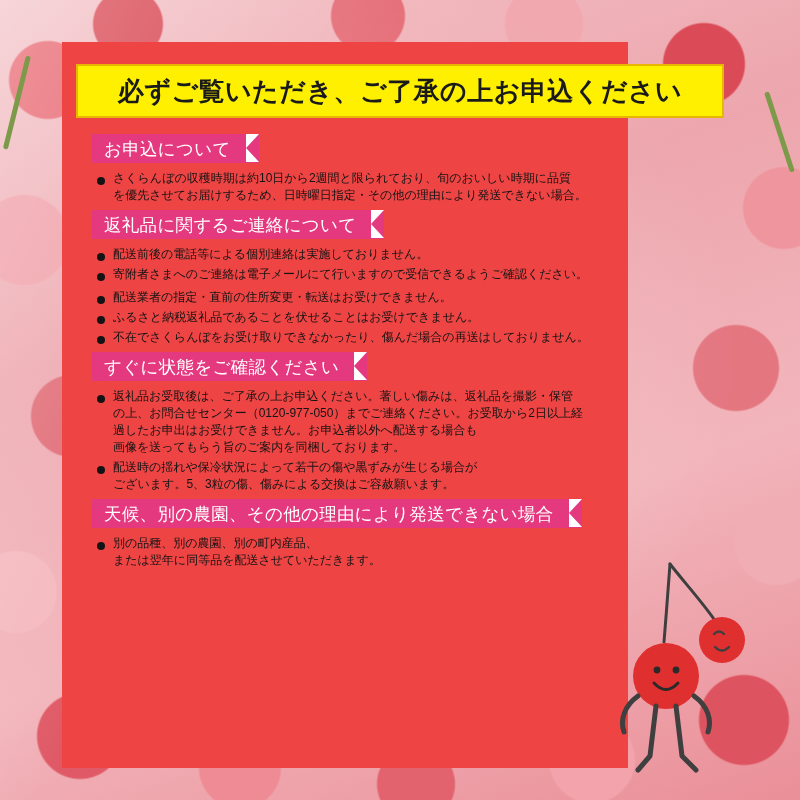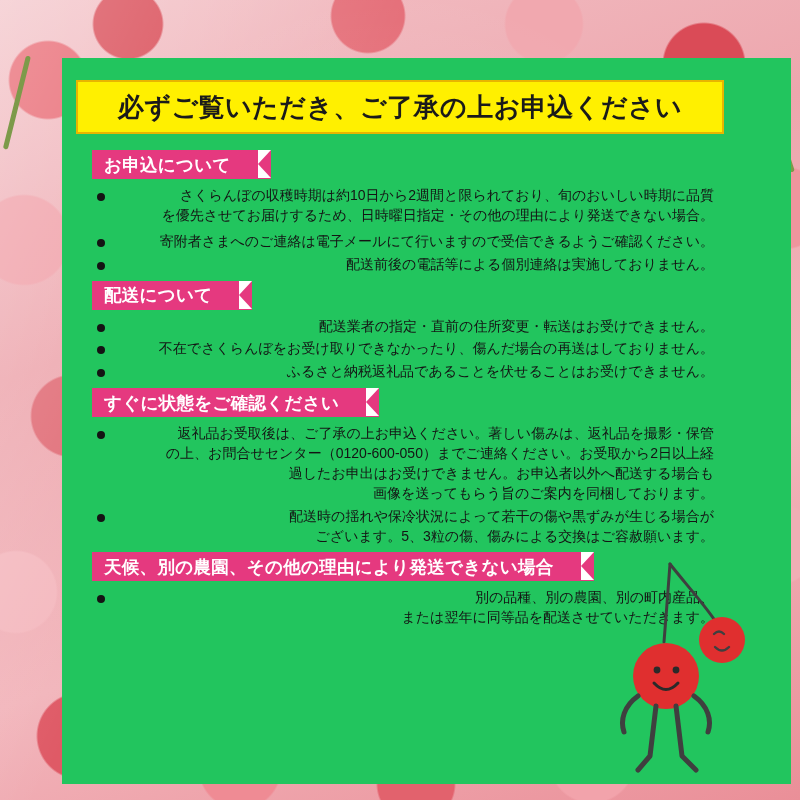--- a/index.html
+++ b/index.html
@@ -55,24 +55,24 @@
     position: absolute;
     background: #7d9a4a;
     border-radius: 3px;
     transform-origin: top center;
   }
 
   
   .card {
     position: absolute;
     left: 62px;
-    top: 58px;
-    width: 729px;
+    top: 42px;
+    width: 566px;
     height: 726px;
-    background: #22c55e;
+    background: #ef4444;
     box-sizing: border-box;
     padding: 0;
   }
 
   
   .title-bar {
     position: absolute;
     left: 14px;
     top: 22px;
     width: 648px;
@@ -104,23 +104,23 @@
   
   .section { margin-bottom: 6px; }
 
   .sec-head {
     display: inline-flex;
     align-items: center;
     position: relative;
     background: #e5397f;
     color: #ffffff;
     font-size: 17.5px;
-    font-weight: bold;
+    font-weight: normal;
     height: 29px;
-    padding: 0 40px 0 12px;
+    padding: 0 28px 0 12px;
     margin-bottom: 7px;
     white-space: nowrap;
     letter-spacing: 0.3px;
   }
   .sec-head::after {
     content: "";
     position: absolute;
     right: 0;
     top: 0;
     width: 0;
@@ -132,24 +132,23 @@
 
   ul.bullets {
     list-style: none;
     margin: 0 0 0 4px;
     padding: 0;
   }
   ul.bullets > li {
     position: relative;
     padding-left: 17px;
     margin-bottom: 3px;
-    font-size: 14px;
+    font-size: 12px;
     line-height: 1.42;
     color: #141414;
-    text-align: right;
   }
   ul.bullets > li::before {
     content: "";
     position: absolute;
     left: 1px;
     top: 7px;
     width: 8px;
     height: 8px;
     background: #141414;
     border-radius: 50%;
@@ -187,51 +186,51 @@
         <div class="sec-head">お申込について</div>
         <ul class="bullets">
           <li>
             <span class="ln">さくらんぼの収穫時期は約10日から2週間と限られており、旬のおいしい時期に品質</span>
             <span class="ln">を優先させてお届けするため、日時曜日指定・その他の理由により発送できない場合。</span>
           </li>
         </ul>
       </div>
 
       <div class="section">
-        <ul class="bullets">
+        <div class="sec-head">返礼品に関するご連絡について</div>
+        <ul class="bullets">
+          <li>
+            <span class="ln">配送前後の電話等による個別連絡は実施しておりません。</span>
+          </li>
           <li>
             <span class="ln">寄附者さまへのご連絡は電子メールにて行いますので受信できるようご確認ください。</span>
           </li>
-          <li>
-            <span class="ln">配送前後の電話等による個別連絡は実施しておりません。</span>
-          </li>
-        </ul>
-      </div>
-
-      <div class="section">
-        <div class="sec-head">配送について</div>
+        </ul>
+      </div>
+
+      <div class="section">
         <ul class="bullets">
           <li>
             <span class="ln">配送業者の指定・直前の住所変更・転送はお受けできません。</span>
           </li>
           <li>
+            <span class="ln">ふるさと納税返礼品であることを伏せることはお受けできません。</span>
+          </li>
+          <li>
             <span class="ln">不在でさくらんぼをお受け取りできなかったり、傷んだ場合の再送はしておりません。</span>
           </li>
-          <li>
-            <span class="ln">ふるさと納税返礼品であることを伏せることはお受けできません。</span>
-          </li>
         </ul>
       </div>
 
       <div class="section">
         <div class="sec-head">すぐに状態をご確認ください</div>
         <ul class="bullets">
           <li>
             <span class="ln">返礼品お受取後は、ご了承の上お申込ください。著しい傷みは、返礼品を撮影・保管</span>
-            <span class="ln">の上、お問合せセンター（0120-600-050）までご連絡ください。お受取から2日以上経</span>
+            <span class="ln">の上、お問合せセンター（0120-977-050）までご連絡ください。お受取から2日以上経</span>
             <span class="ln">過したお申出はお受けできません。お申込者以外へ配送する場合も</span>
             <span class="ln">画像を送ってもらう旨のご案内を同梱しております。</span>
           </li>
           <li>
             <span class="ln">配送時の揺れや保冷状況によって若干の傷や黒ずみが生じる場合が</span>
             <span class="ln">ございます。5、3粒の傷、傷みによる交換はご容赦願います。</span>
           </li>
         </ul>
       </div>
 

